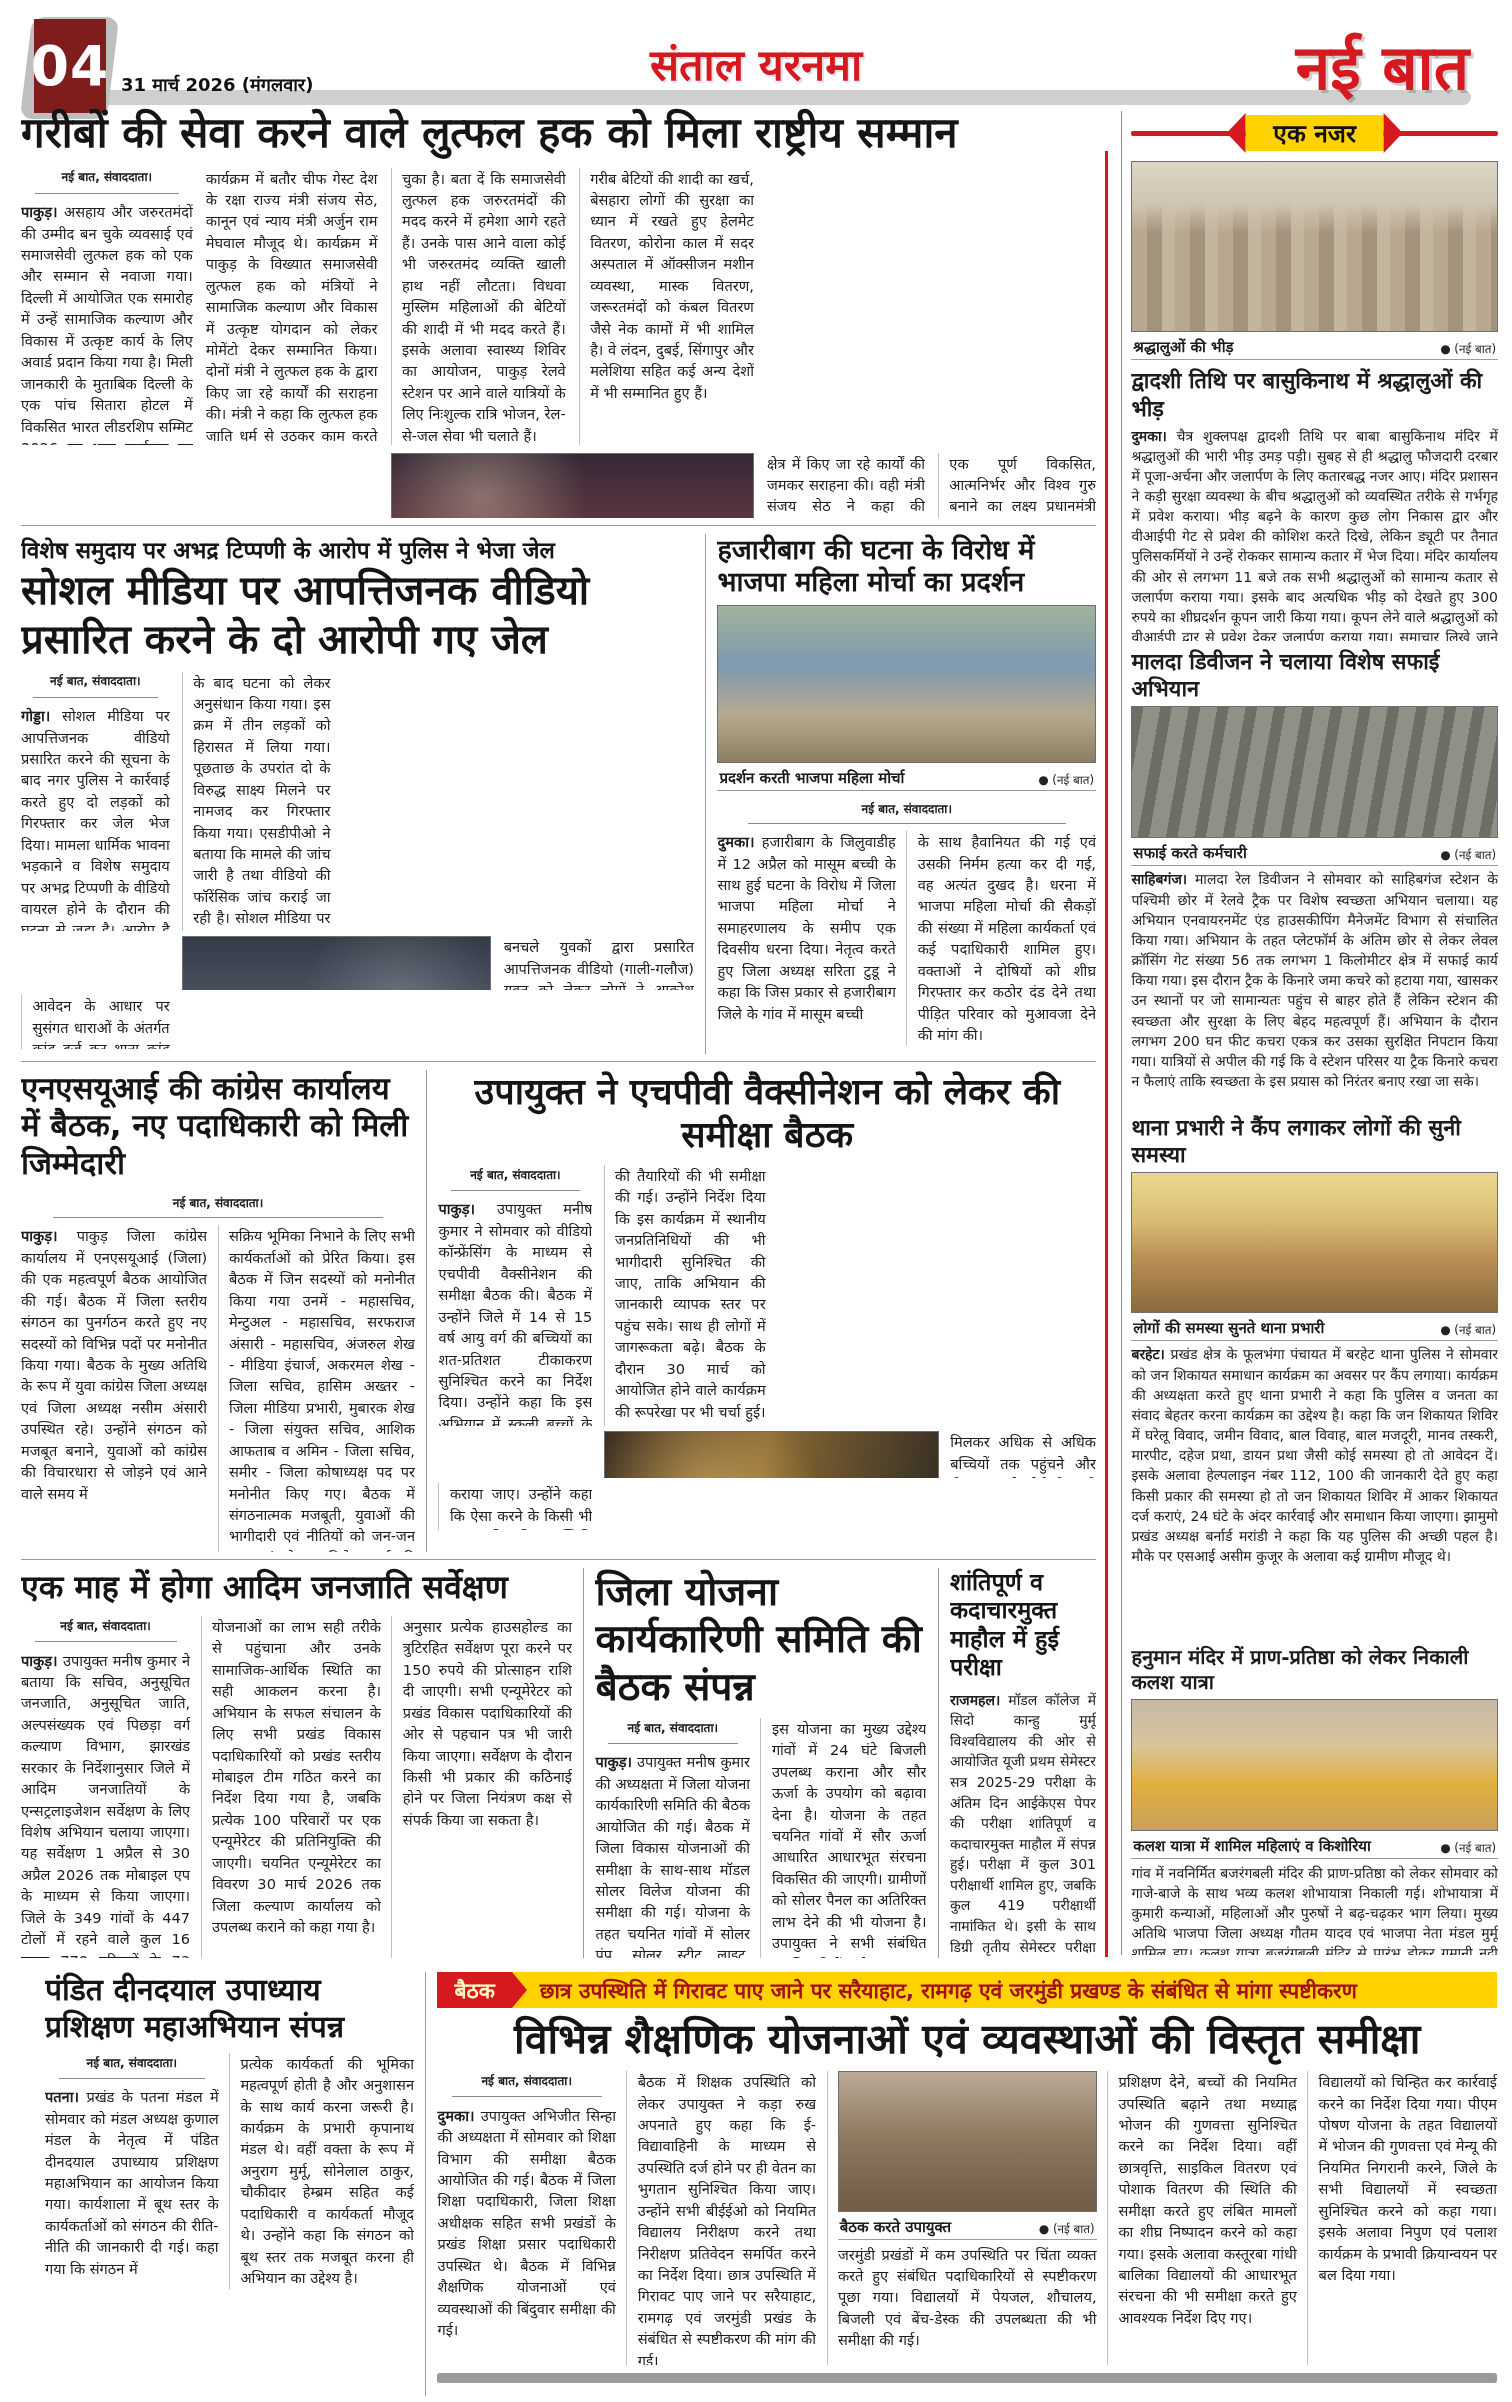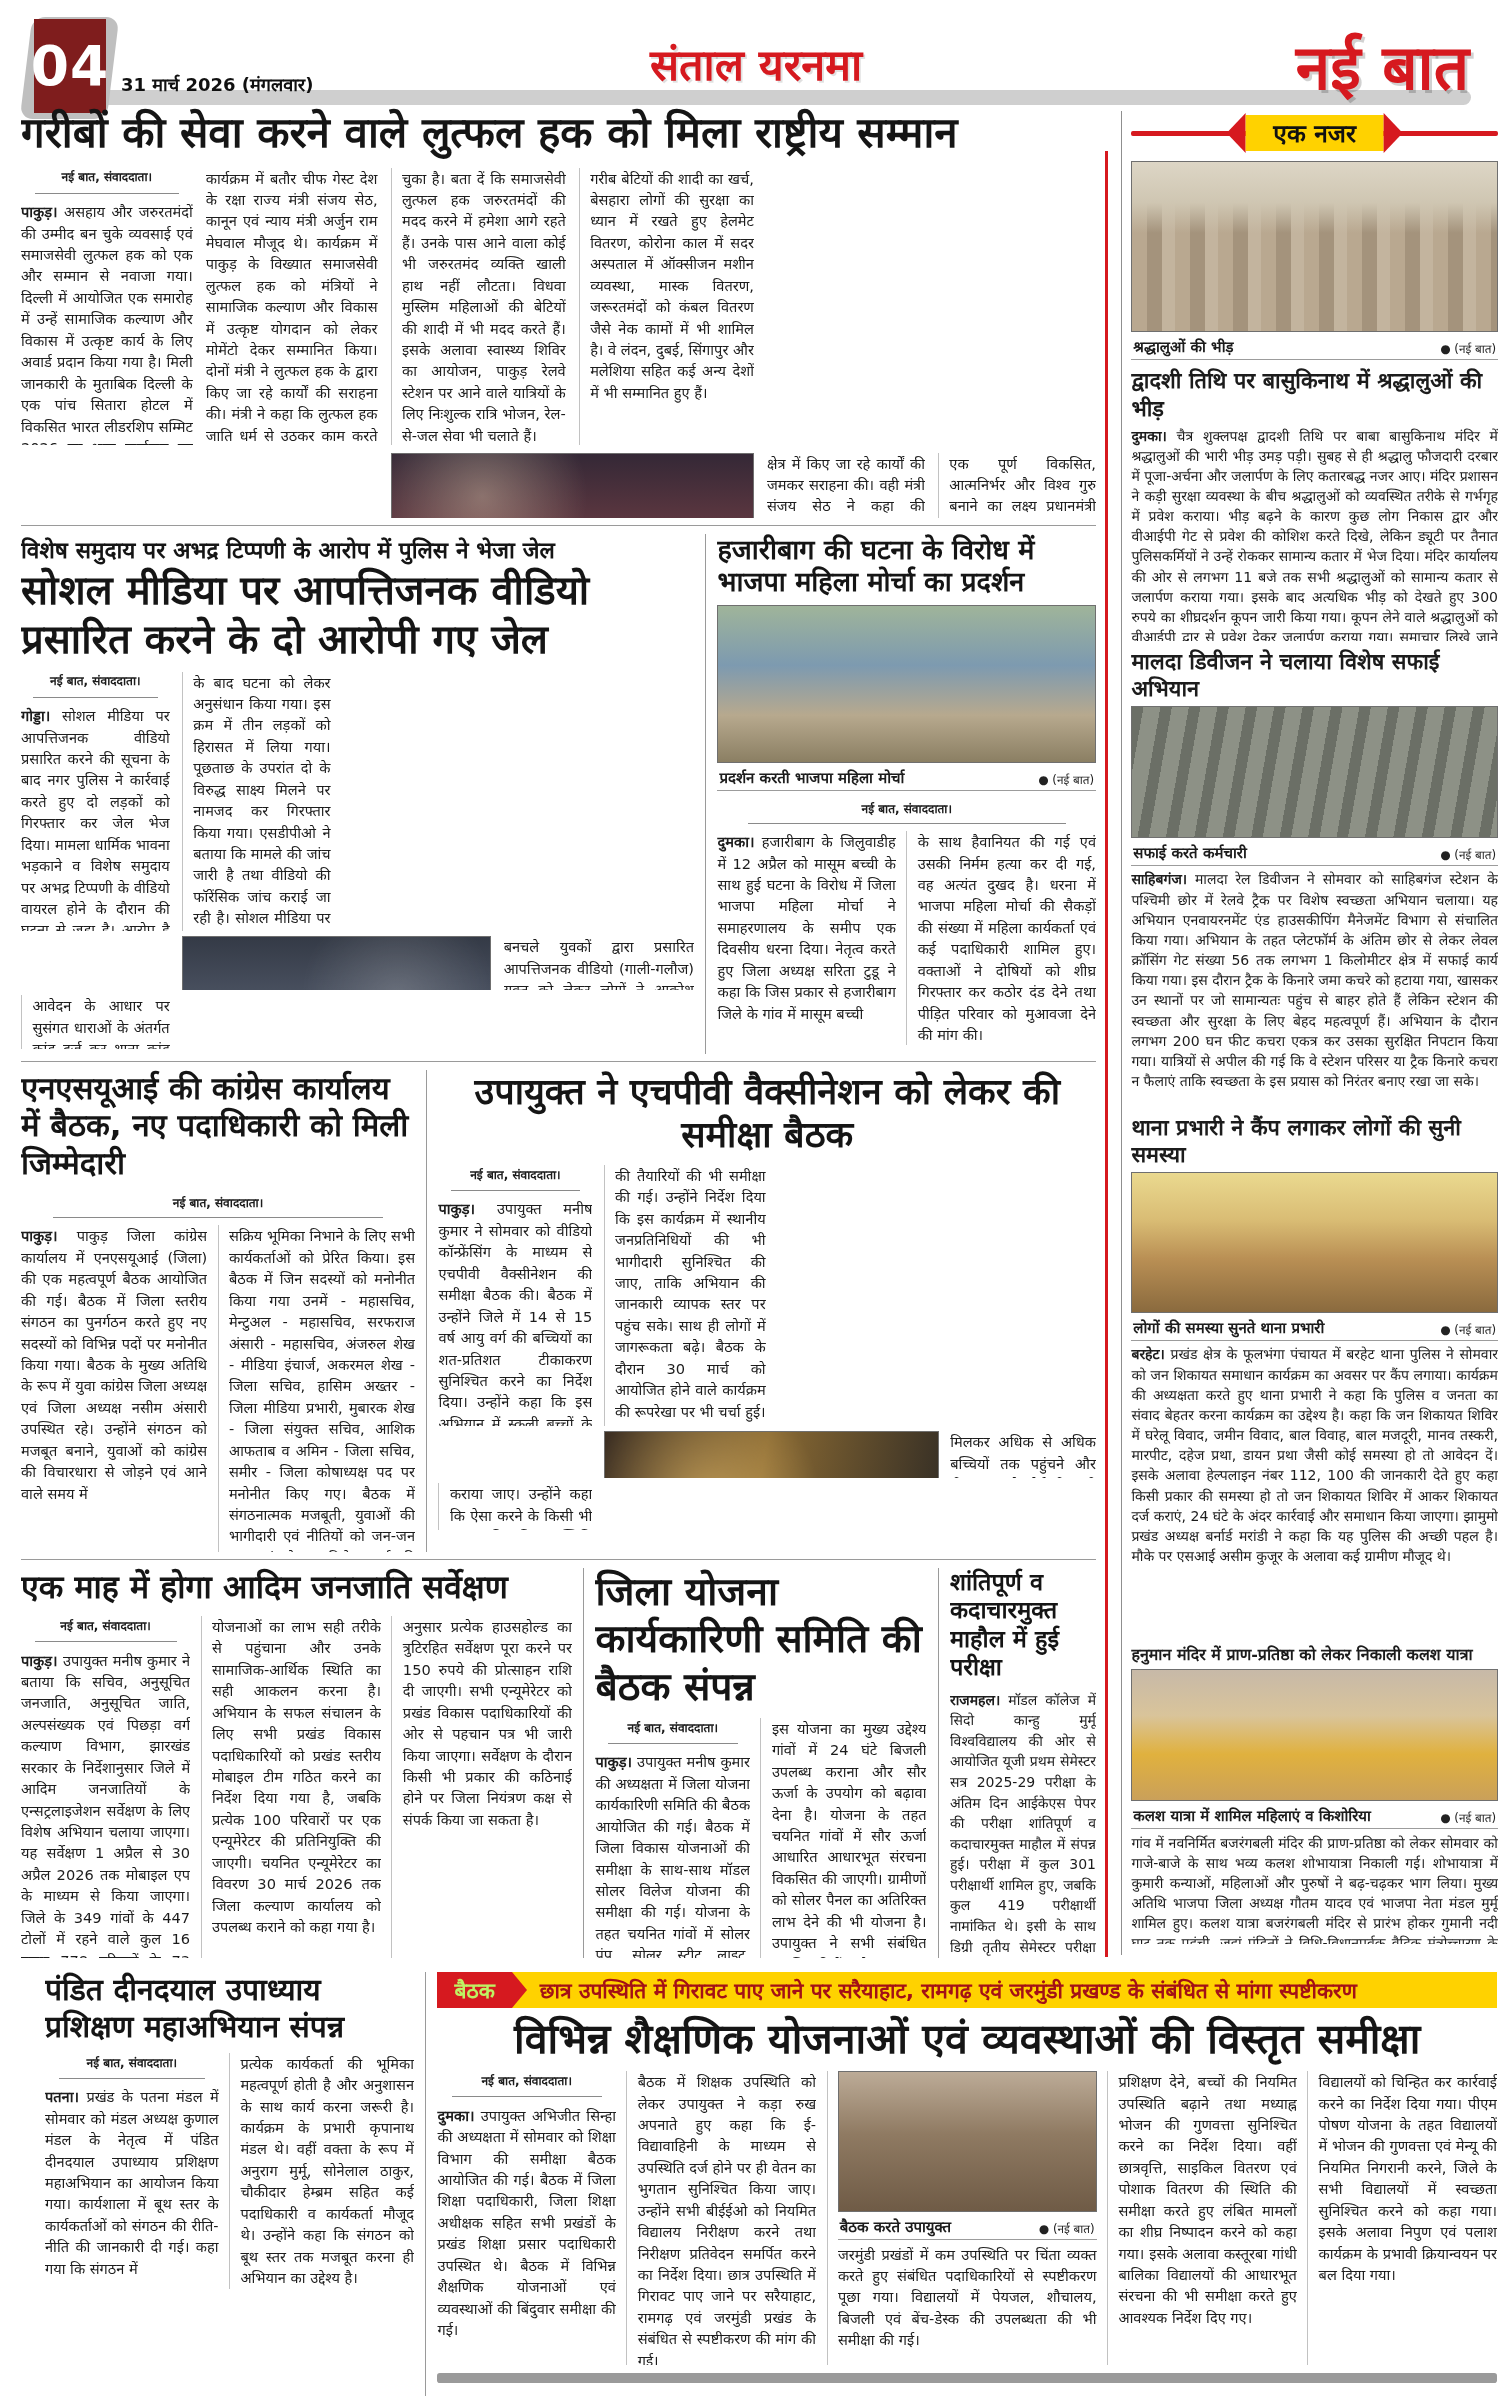--- a/index.html
+++ b/index.html
@@ -69,21 +69,21 @@
   .gc{overflow:hidden;}
   .jail-hl{font-size:40px;margin:1.9px 0 7.5px;}
   .jail-grid{display:grid;grid-template-columns:1fr 1fr 1fr 1.28fr;grid-template-rows:200px auto;
              column-gap:12.2px;row-gap:5.6px;height:377px;overflow:hidden;}
   .sec2,.sec3,.sec4,.bottom-band{display:flex;}
   .hpv-grid{display:grid;grid-template-columns:0.95fr 1fr 1fr 0.9fr;grid-template-rows:209px auto;
             column-gap:11.3px;row-gap:5.6px;height:365px;overflow:hidden;}
   
   .bottom{position:absolute;left:21px;top:1972px;width:1476px;height:424px;display:flex;overflow:hidden;}
   .strip{display:flex;align-items:stretch;background:#ffd200;height:36px;overflow:hidden;}
-  .rtag{background:#d6191f;color:#bef264;font-weight:800;font-size:21px;display:flex;align-items:center;
+  .rtag{background:#d6191f;color:#fef9c3;font-weight:800;font-size:21px;display:flex;align-items:center;
         padding:0 17px;position:relative;}
   .rtag-arrow{width:0;height:0;border-top:18px solid transparent;border-bottom:18px solid transparent;border-left:15px solid #d6191f;}
   .strip-text{flex:1;display:flex;align-items:center;font-size:21px;font-weight:800;color:#a31016;padding-left:13px;}
   .review-hl{font-size:41px;text-align:center;margin:5.6px 0 7.5px;}
 </style>
 </head>
 <body>
 
 <div class="page">
 
@@ -279,21 +279,21 @@
         <span class="cap">लोगों की समस्या सुनते थाना प्रभारी</span>
         <span class="credit">● (नई बात)</span>
       </div>
       <div class="gl-body" style="height:273px;margin-top:3.8px;">
         <span class="dl">बरहेट।</span>
         <span>प्रखंड क्षेत्र के फूलभंगा पंचायत में बरहेट थाना पुलिस ने सोमवार को जन शिकायत समाधान कार्यक्रम का अवसर पर कैंप लगाया। कार्यक्रम की अध्यक्षता करते हुए थाना प्रभारी ने कहा कि पुलिस व जनता का संवाद बेहतर करना कार्यक्रम का उद्देश्य है। कहा कि जन शिकायत शिविर में घरेलू विवाद, जमीन विवाद, बाल विवाह, बाल मजदूरी, मानव तस्करी, मारपीट, दहेज प्रथा, डायन प्रथा जैसी कोई समस्या हो तो आवेदन दें। इसके अलावा हेल्पलाइन नंबर 112, 100 की जानकारी देते हुए कहा किसी प्रकार की समस्या हो तो जन शिकायत शिविर में आकर शिकायत दर्ज कराएं, 24 घंटे के अंदर कार्रवाई और समाधान किया जाएगा। झामुमो प्रखंड अध्यक्ष बर्नार्ड मरांडी ने कहा कि यह पुलिस की अच्छी पहल है। मौके पर एसआई असीम कुजूर के अलावा कई ग्रामीण मौजूद थे।</span>
       </div>
     </section>
 
     <section>
-      <h3 class="gl-hl" style="font-size:16px;margin-top:28px;">हनुमान मंदिर में प्राण-प्रतिष्ठा को लेकर निकाली कलश यात्रा</h3>
+      <h3 class="gl-hl" style="font-size:20px;margin-top:28px;">हनुमान मंदिर में प्राण-प्रतिष्ठा को लेकर निकाली कलश यात्रा</h3>
       <div class="photo ph-kalash" style="height:132px;"></div>
       <div class="cap-row">
         <span class="cap">कलश यात्रा में शामिल महिलाएं व किशोरिया</span>
         <span class="credit">● (नई बात)</span>
       </div>
       <div class="gl-body" style="height:111px;margin-top:3.8px;">गांव में नवनिर्मित बजरंगबली मंदिर की प्राण-प्रतिष्ठा को लेकर सोमवार को गाजे-बाजे के साथ भव्य कलश शोभायात्रा निकाली गई। शोभायात्रा में कुमारी कन्याओं, महिलाओं और पुरुषों ने बढ़-चढ़कर भाग लिया। मुख्य अतिथि भाजपा जिला अध्यक्ष गौतम यादव एवं भाजपा नेता मंडल मुर्मू शामिल हुए। कलश यात्रा बजरंगबली मंदिर से प्रारंभ होकर गुमानी नदी घाट तक पहुंची, जहां पंडितों ने विधि-विधानपूर्वक वैदिक मंत्रोच्चारण के साथ कलश में जल भरवाया।</div>
     </section>
 
   </aside>
 

